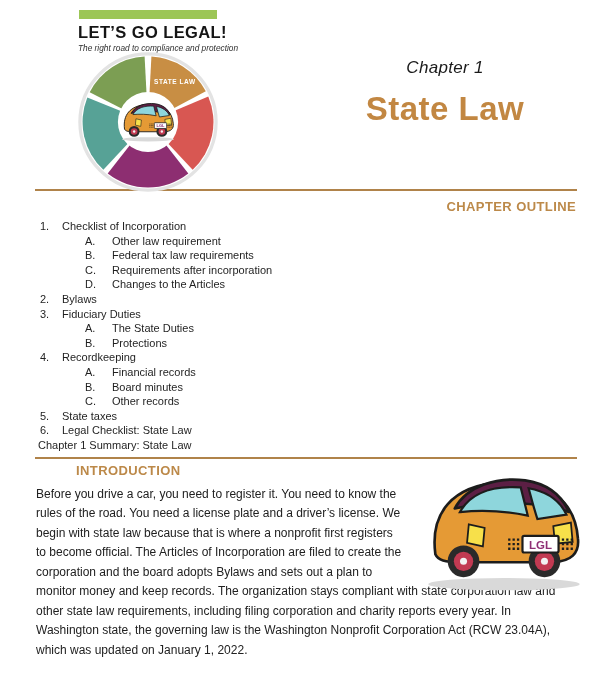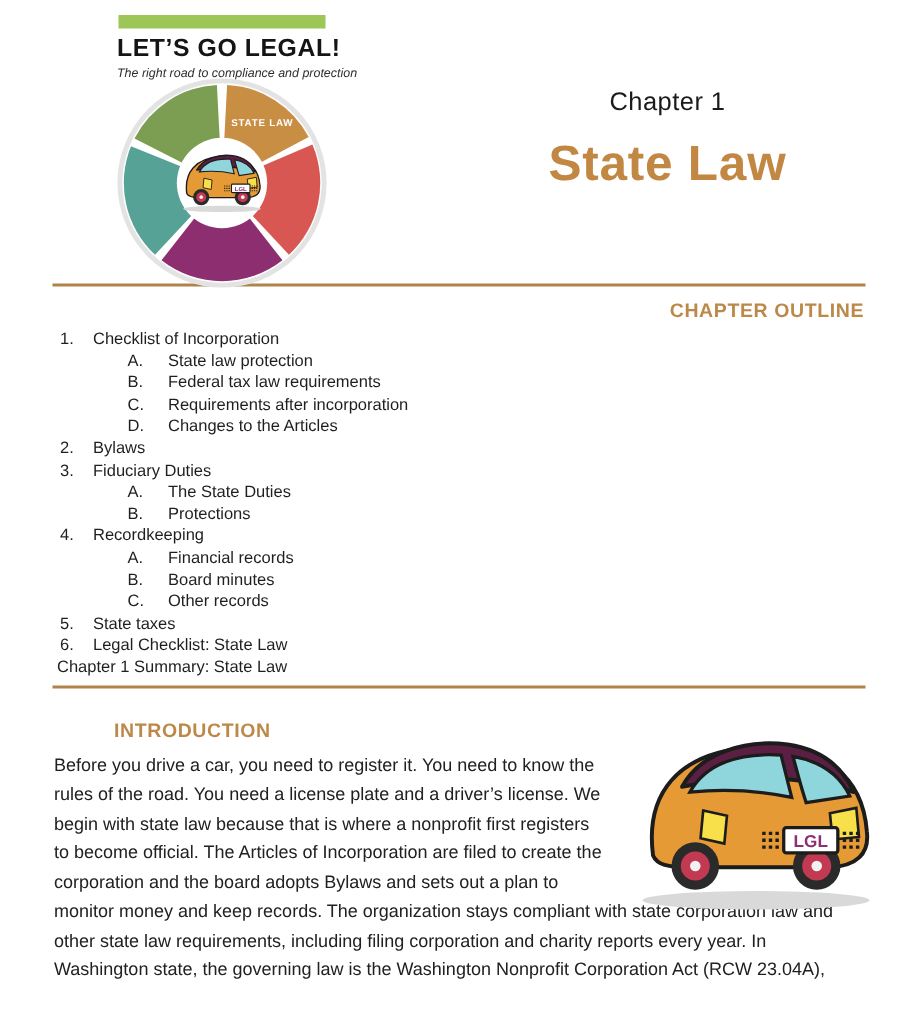--- a/index.html
+++ b/index.html
@@ -10,39 +10,39 @@
   
   .header { position:relative; height:189px; }
   .logo-block { position:absolute; left:78px; top:10px; width:140px; text-align:center; }
   .logo-bar { width:138px; height:9px; margin:0 auto; }
   .logo-title { font-size:16.5px; font-weight:800; letter-spacing:.4px; color:#151515; margin-top:4px; white-space:nowrap; }
   .logo-tagline { font-size:8.3px; font-style:italic; color:#2e2e2e; margin-top:1px; white-space:nowrap; }
   .pie-wrap { position:absolute; left:76px; top:50px; width:144px; height:144px; }
   .pie-wrap svg { display:block; width:144px; height:144px; }
 
   .chapter-block { position:absolute; left:300px; top:58px; width:290px; text-align:center; }
-  .chapter-label { font-size:17px; color:#1a1a1a; letter-spacing:.3px; }
+  .chapter-label { font-size:17px; font-style:italic; color:#1a1a1a; letter-spacing:.3px; }
   .chapter-title { font-size:33px; font-weight:800; letter-spacing:.5px; margin-top:12px; }
 
   
   .rule { height:2px; border:none; margin:0 35px; }
 
   
   .outline { padding:0 36px; }
   .section-heading { font-size:13px; font-weight:800; letter-spacing:.4px; margin:8px 0 5px 0; }
   .o-row { display:flex; font-size:11px; line-height:14.6px; color:#1f1f1f; }
   .o-row.level1 { padding-left:4px; }
   .o-row.level1 .o-marker { width:22px; flex:0 0 22px; }
   .o-row.level2 { padding-left:49px; }
   .o-row.level2 .o-marker { width:27px; flex:0 0 27px; }
   .o-row.level0 { padding-left:2px; }
 
   
   .intro { padding:0 36px; }
-  .intro .section-heading { margin-top:20px; margin-bottom:7px;padding-left:40px; }
+  .intro .section-heading { margin-top:4px; margin-bottom:7px;padding-left:40px; }
   .intro-car { float:right; width:176px; height:96px; margin:0 -16px 0 12px; position:relative; }
   .intro-car svg { position:absolute; top:-24px; left:0; width:176px; height:132px; }
   .intro-body { font-size:12px; line-height:19.5px; color:#212121; }
 </style>
 </head>
 <body>
 
 <div class="page">
 
   <div class="header">
@@ -111,21 +111,21 @@
 
   <div class="outline">
     <div class="section-heading" style="color: rgb(188, 137, 73); text-align: right;">CHAPTER OUTLINE</div>
     <div>
         <div class="o-row level1">
           <span class="o-marker">1.</span>
           <span class="o-label">Checklist of Incorporation</span>
         </div>
         <div class="o-row level2">
           <span class="o-marker">A.</span>
-          <span class="o-label">State law protection</span>
+          <span class="o-label">Other law requirement</span>
         </div>
         <div class="o-row level2">
           <span class="o-marker">B.</span>
           <span class="o-label">Federal tax law requirements</span>
         </div>
         <div class="o-row level2">
           <span class="o-marker">C.</span>
           <span class="o-label">Requirements after incorporation</span>
         </div>
         <div class="o-row level2">

